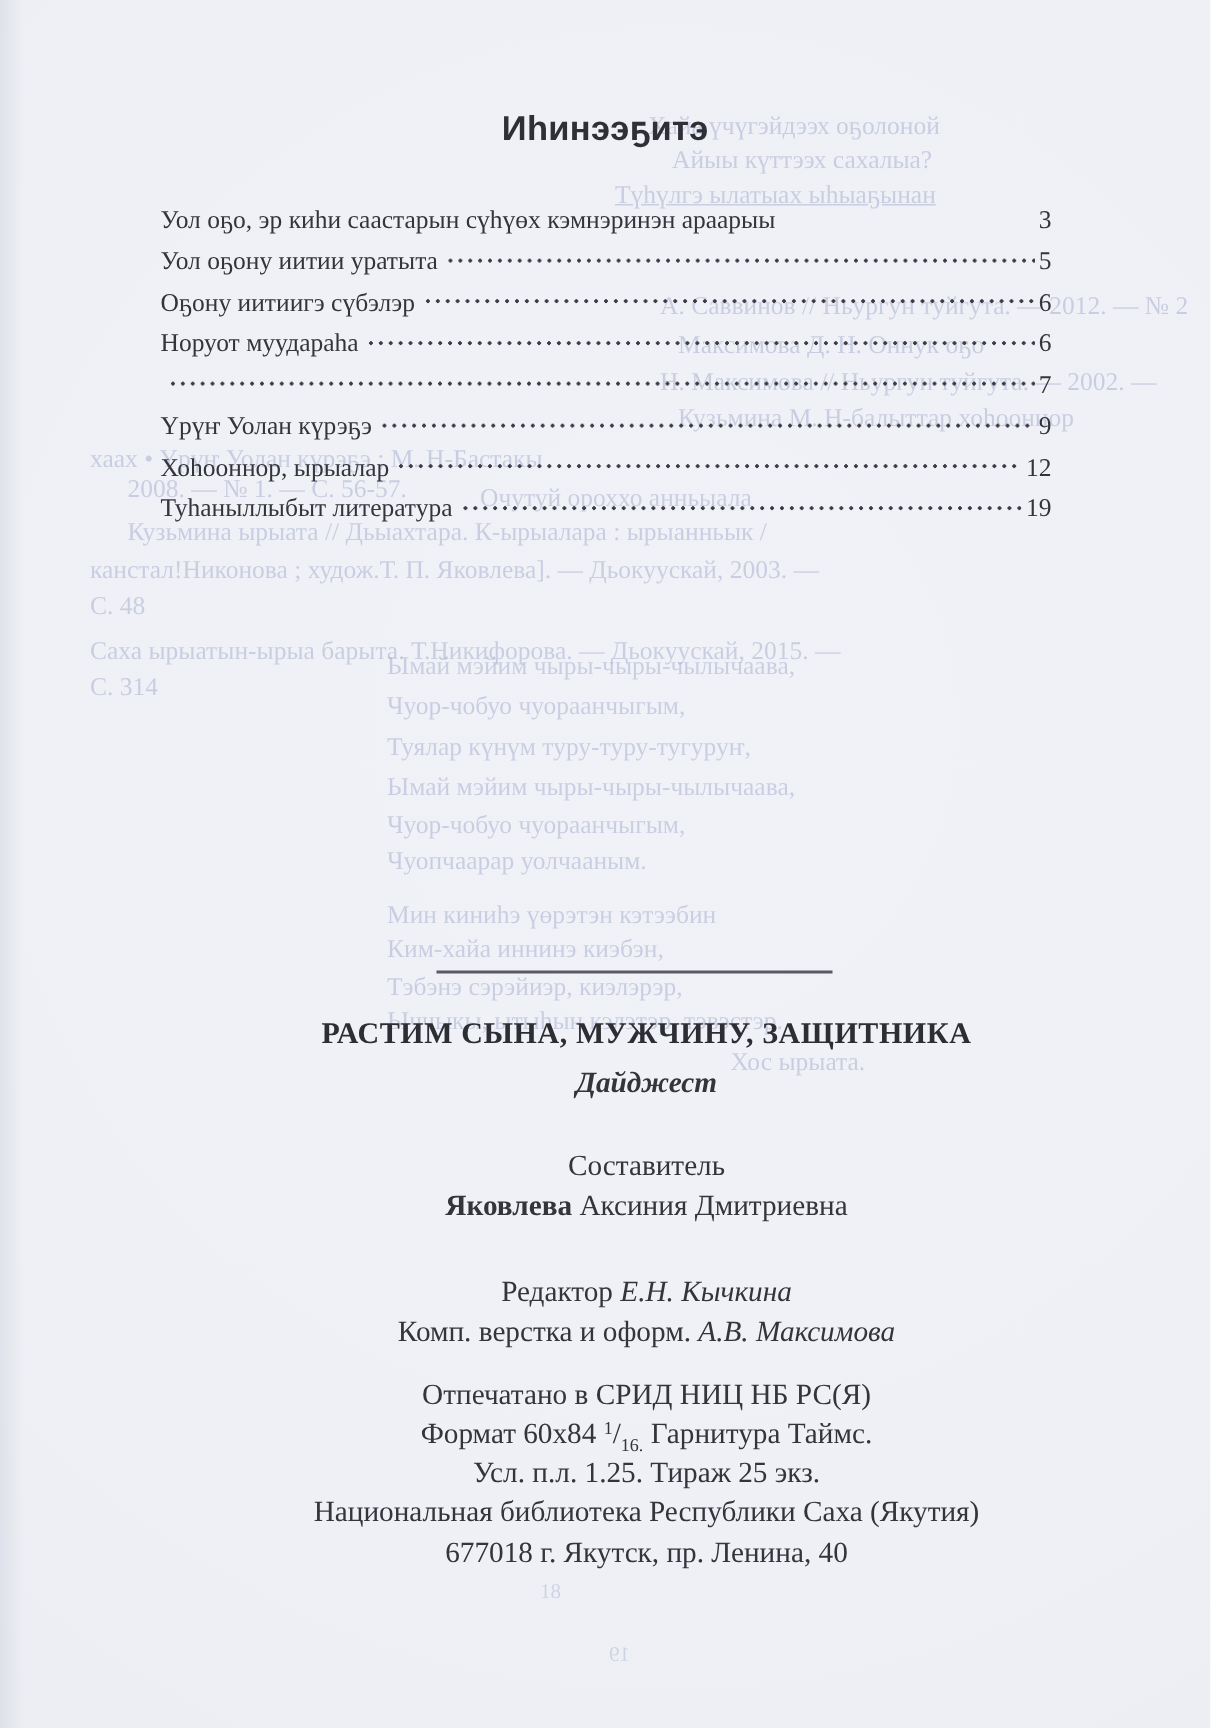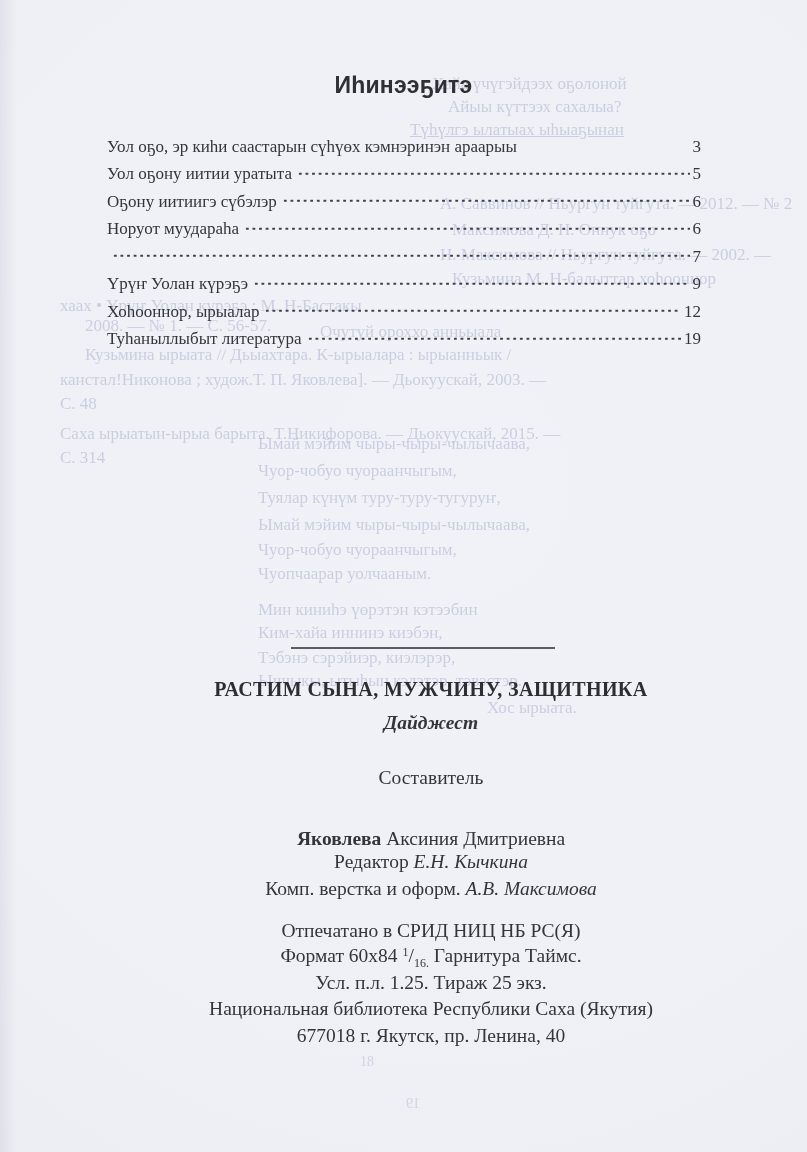--- a/index.html
+++ b/index.html
@@ -42,21 +42,21 @@
   
   .rule{
     position:absolute;top:647px;left:291px;width:264px;height:2px;
     background:#5a5c63;
   }
   
   .colo{position:absolute;left:55px;width:752px;text-align:center;font-size:19.5px;color:#33353b;}
   .colo.title{top:678px;font-weight:bold;font-size:20px;letter-spacing:.4px;color:#2c2e34;}
   .colo.subtitle{top:712px;font-style:italic;font-weight:bold;font-size:19.5px;}
   .colo.compiler-h{top:767px;}
-  .colo.compiler{top:828px;text-align:center;}
+  .colo.compiler{top:794px;text-align:center;}
   .colo.editor{top:851px;}
   .colo.layoutl{top:878px;}
   .colo.printed{top:920px;}
   .colo.format{top:945px;}
   .colo.run{top:972px;}
   .colo.library{top:998px;}
   .colo.address{top:1025px;}
   .b{font-weight:bold;}
   .i{font-style:italic;}
   sup.fr{font-size:12px;vertical-align:6px;}

